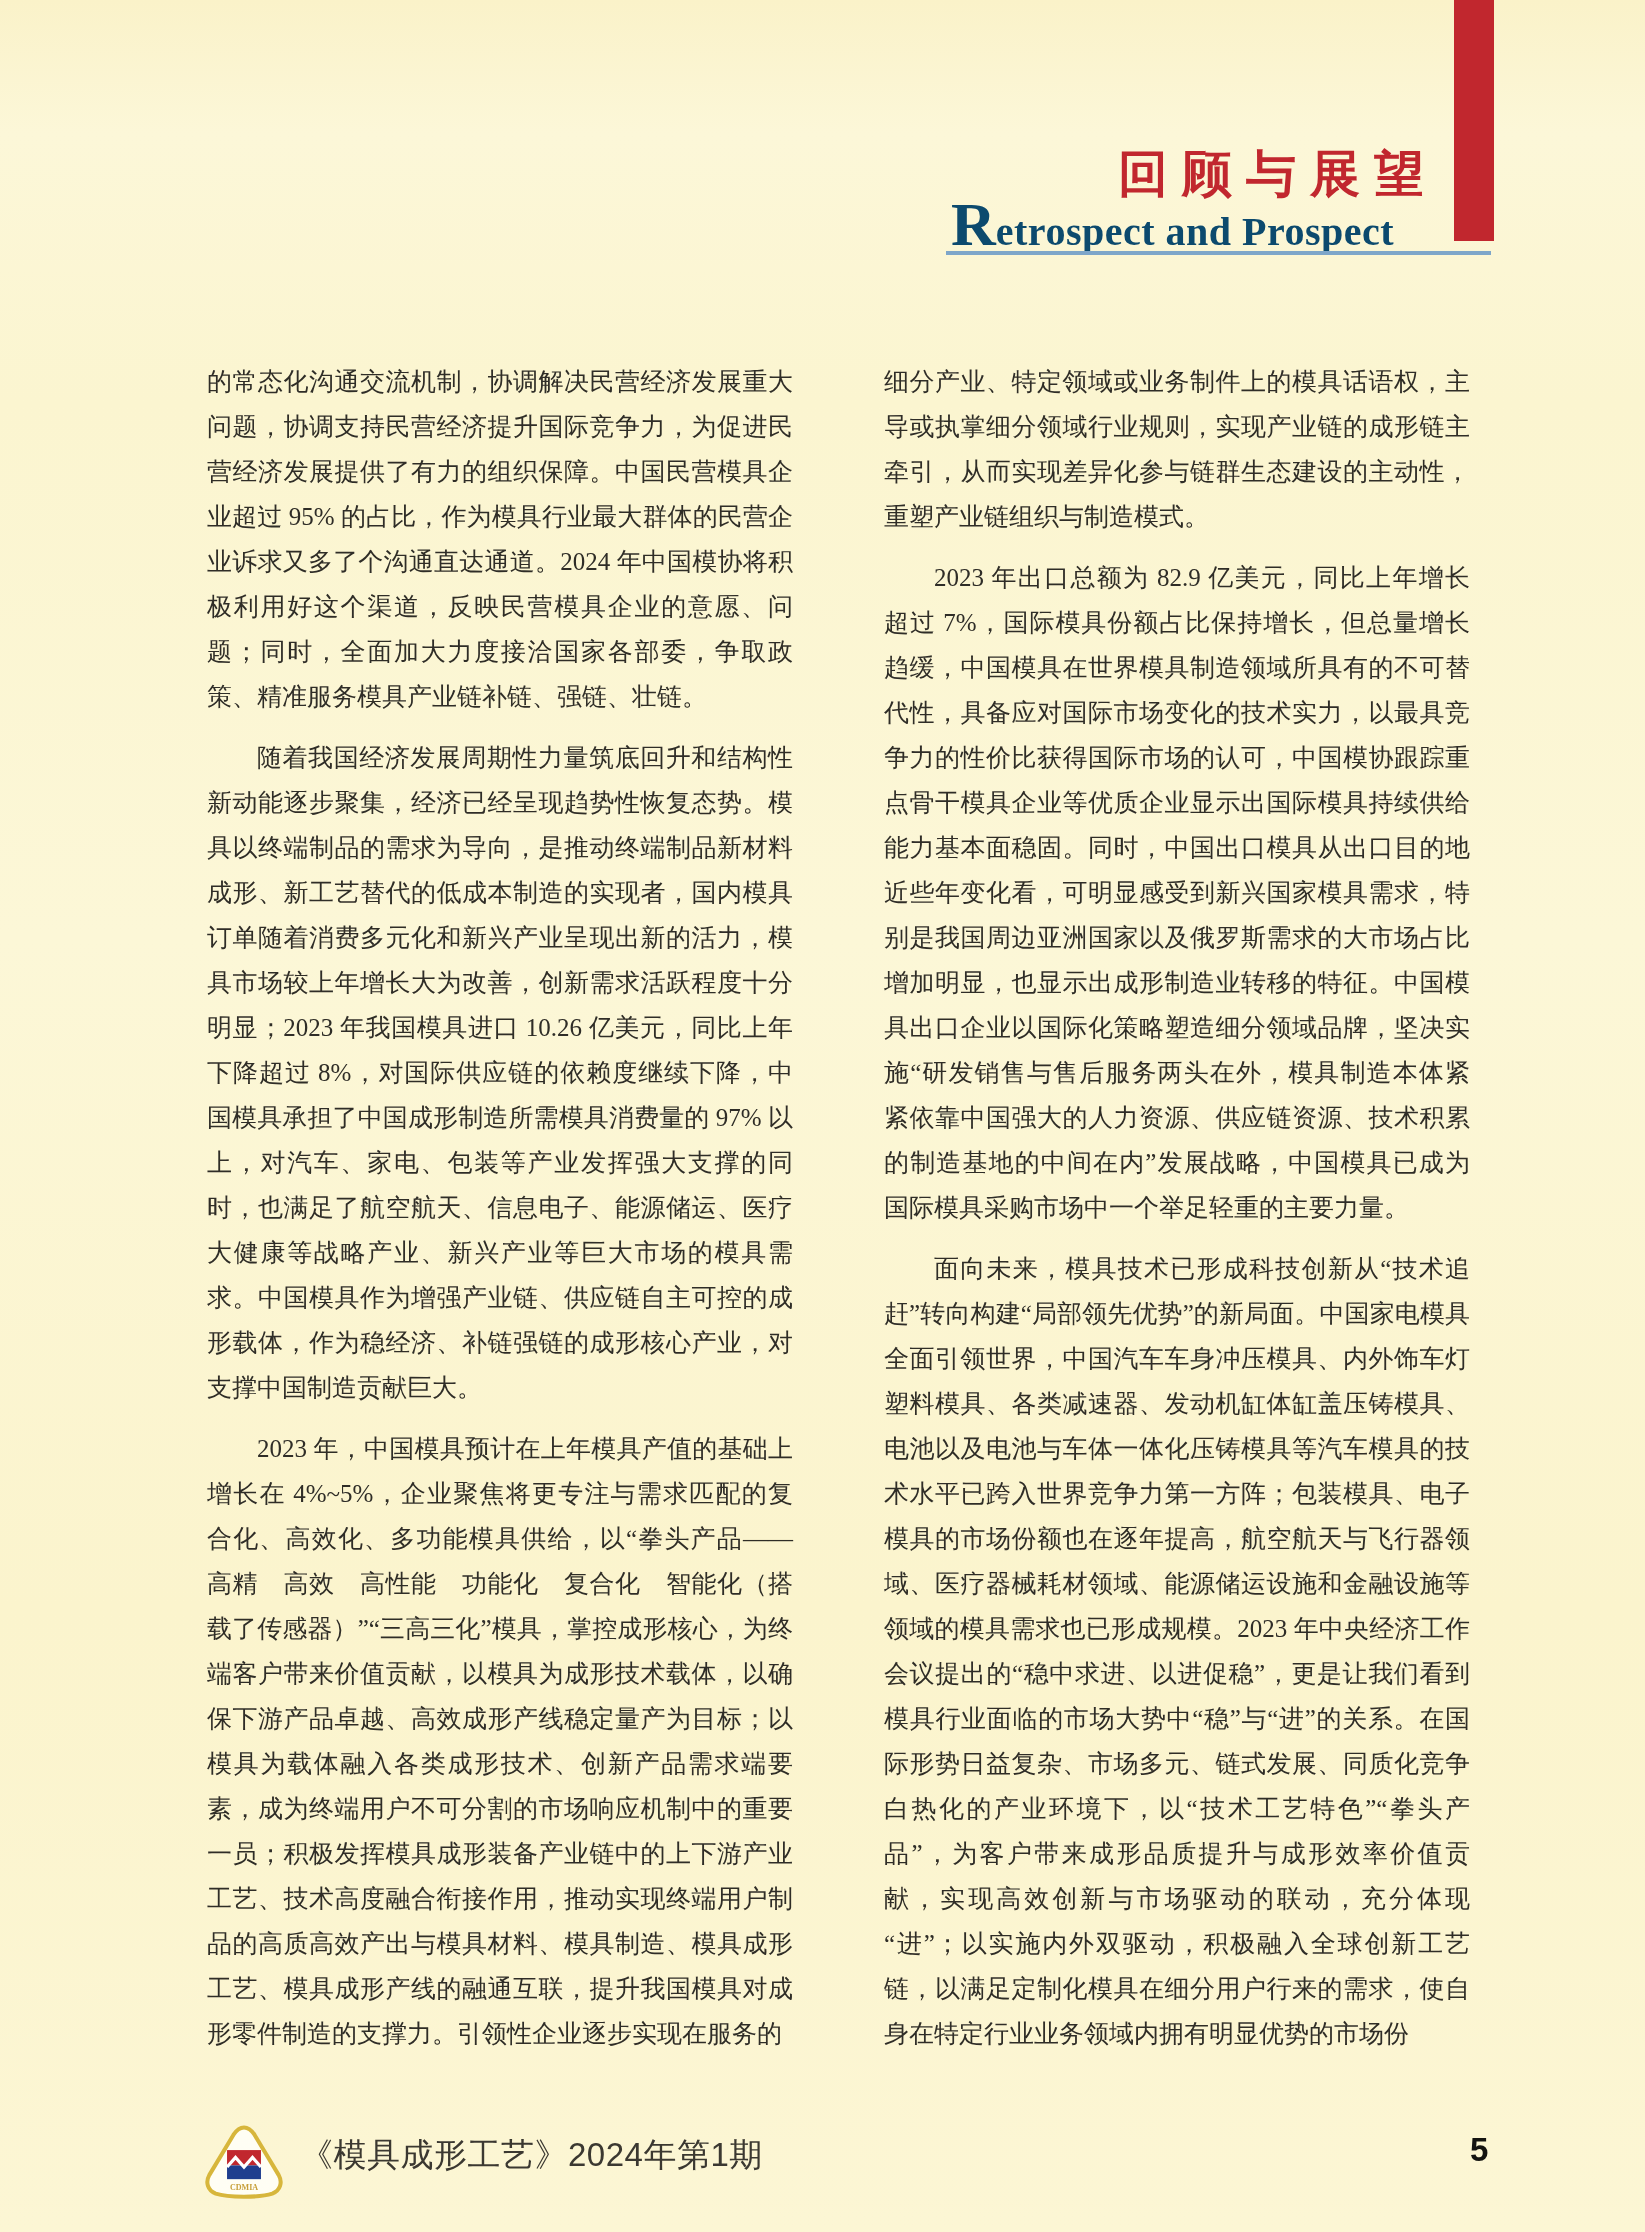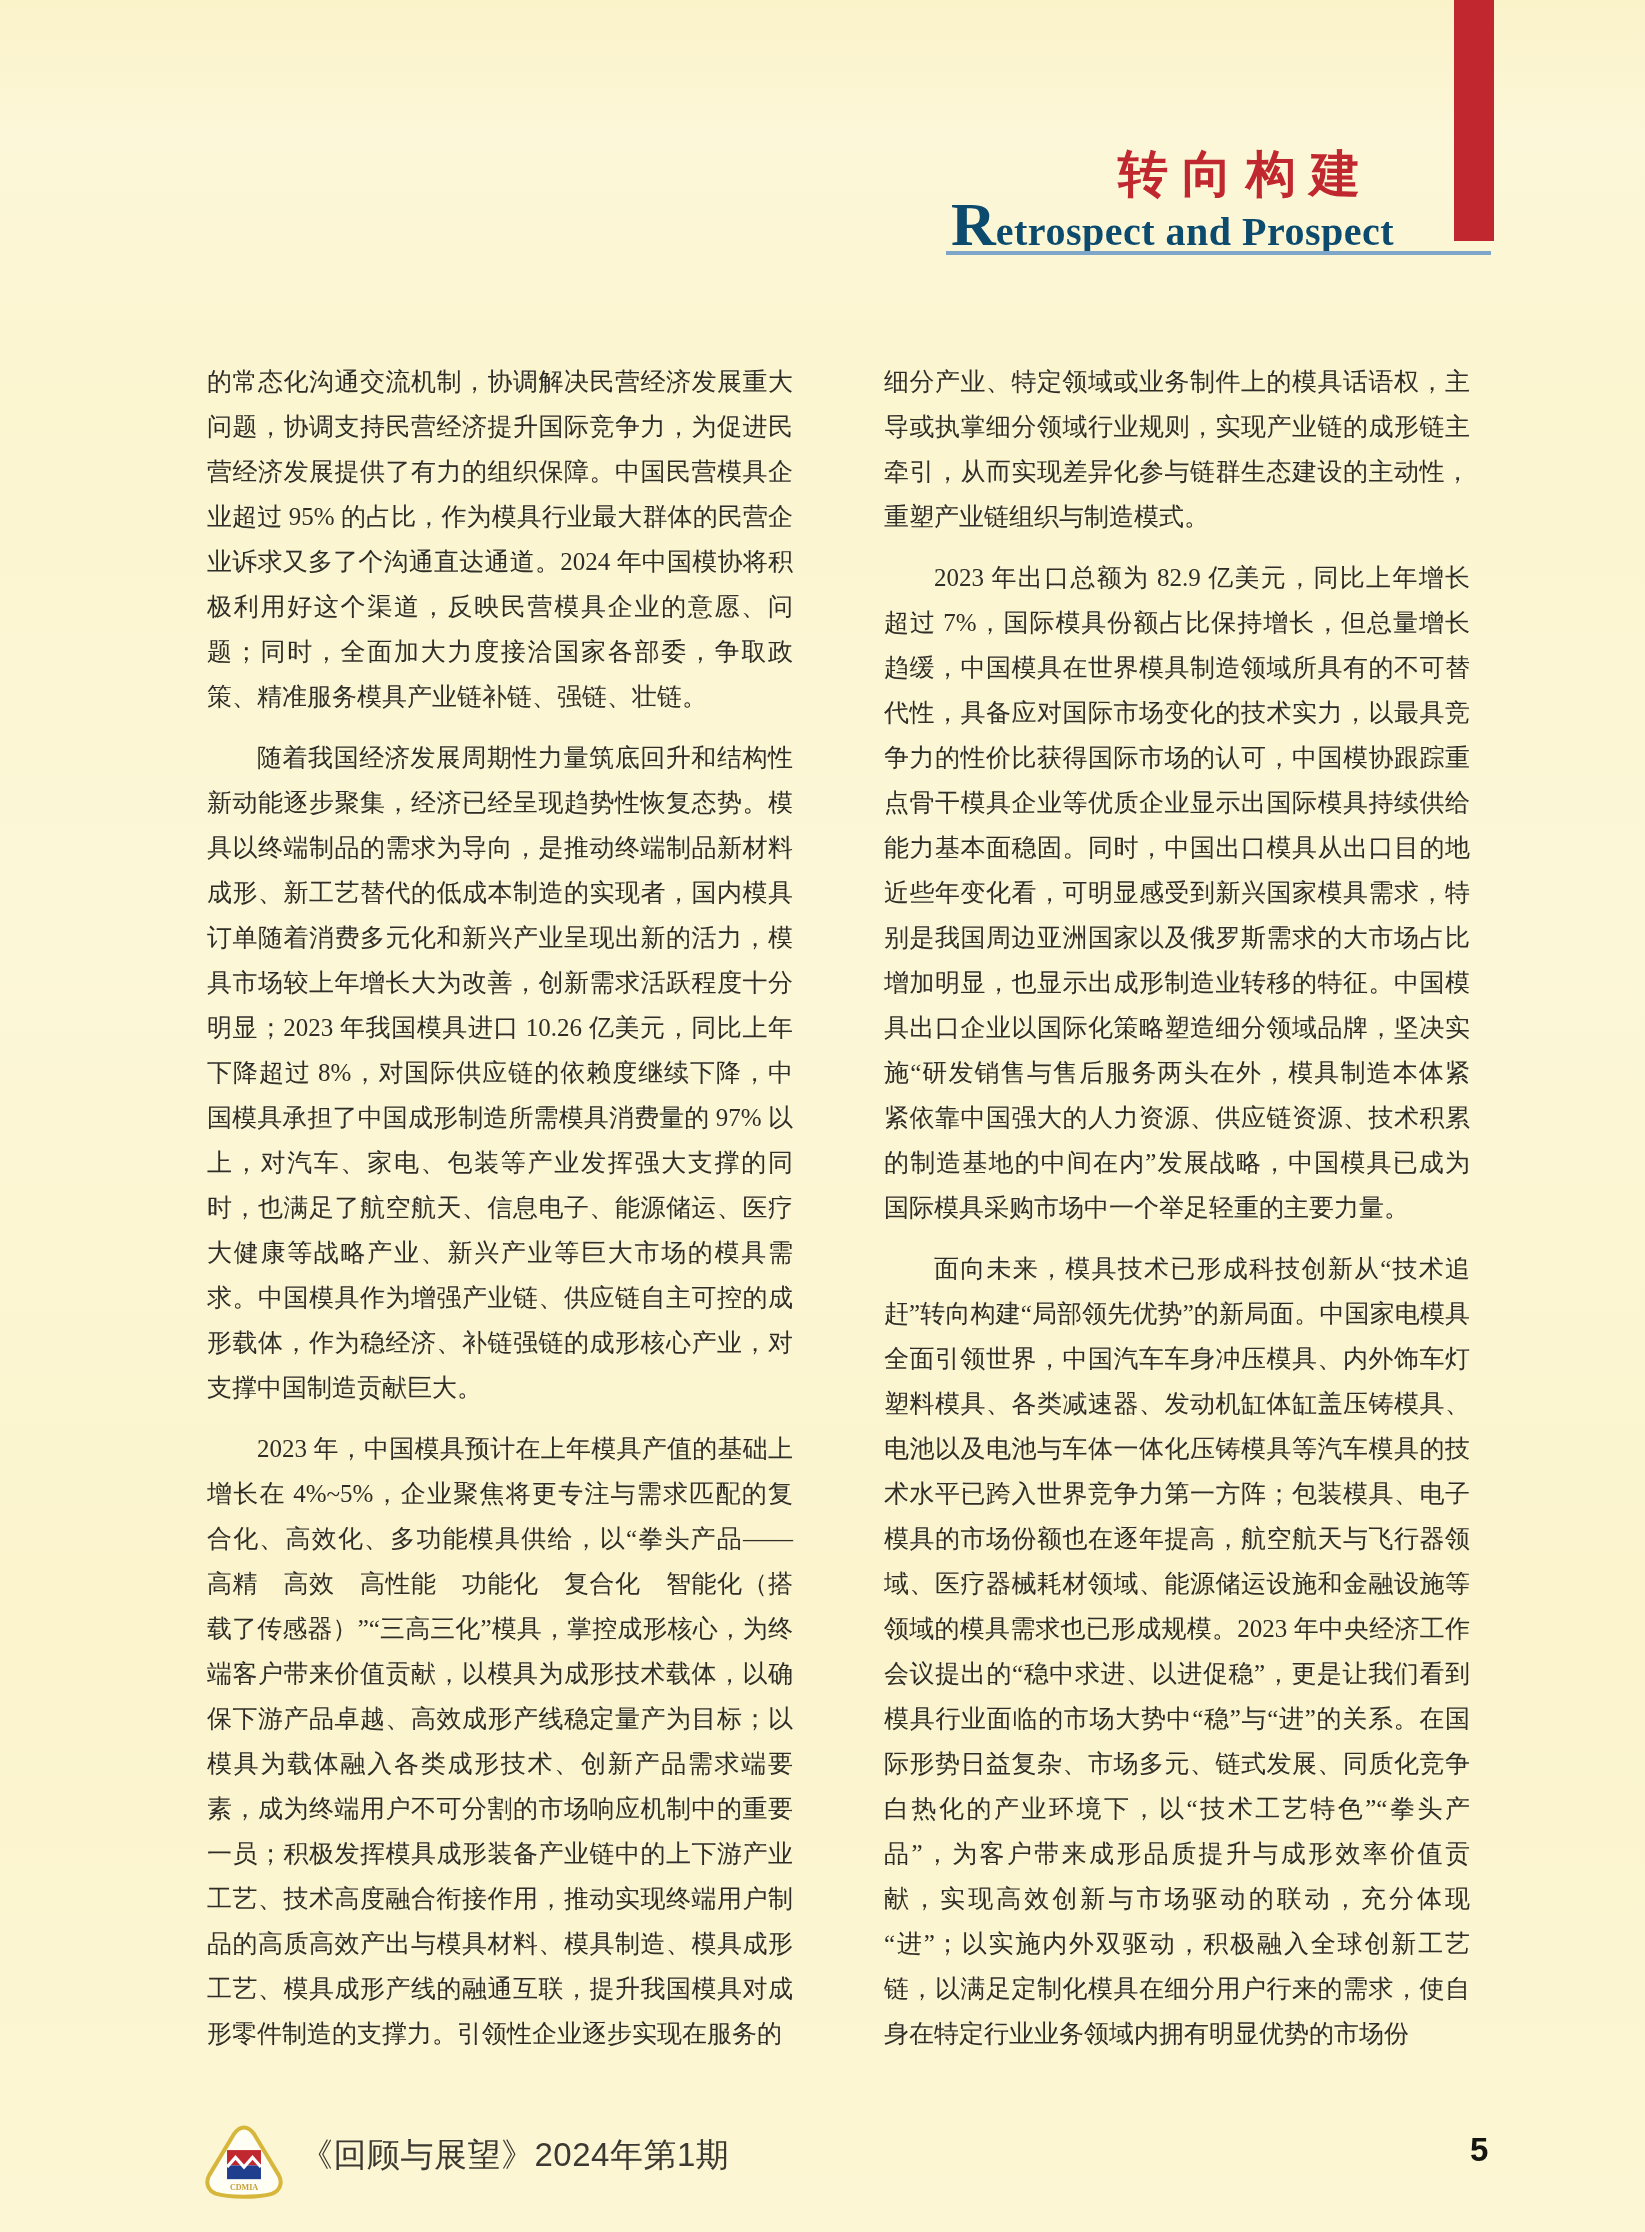--- a/index.html
+++ b/index.html
@@ -50,21 +50,21 @@
     font-size:33px;font-weight:bold;color:#141410;
   }
 </style>
 </head>
 <body>
 
 <div class="page">
 
   <div class="red-bar"></div>
 
-  <div class="title-cn">转向构建</div>
+  <div class="title-cn">回顾与展望</div>
 
   <div class="title-en"><span class="initial">R</span><span class="rest">etrospect and Prospect</span></div>
 
   <div class="title-underline"></div>
 
   <div class="column col-left">
     <p>的常态化沟通交流机制，协调解决民营经济发展重大问题，协调支持民营经济提升国际竞争力，为促进民营经济发展提供了有力的组织保障。中国民营模具企业超过 95% 的占比，作为模具行业最大群体的民营企业诉求又多了个沟通直达通道。2024 年中国模协将积极利用好这个渠道，反映民营模具企业的意愿、问题；同时，全面加大力度接洽国家各部委，争取政策、精准服务模具产业链补链、强链、壮链。</p>
     <p class="indent">随着我国经济发展周期性力量筑底回升和结构性新动能逐步聚集，经济已经呈现趋势性恢复态势。模具以终端制品的需求为导向，是推动终端制品新材料成形、新工艺替代的低成本制造的实现者，国内模具订单随着消费多元化和新兴产业呈现出新的活力，模具市场较上年增长大为改善，创新需求活跃程度十分明显；2023 年我国模具进口 10.26 亿美元，同比上年下降超过 8%，对国际供应链的依赖度继续下降，中国模具承担了中国成形制造所需模具消费量的 97% 以上，对汽车、家电、包装等产业发挥强大支撑的同时，也满足了航空航天、信息电子、能源储运、医疗大健康等战略产业、新兴产业等巨大市场的模具需求。中国模具作为增强产业链、供应链自主可控的成形载体，作为稳经济、补链强链的成形核心产业，对支撑中国制造贡献巨大。</p>
     <p class="indent">2023 年，中国模具预计在上年模具产值的基础上增长在 4%~5%，企业聚焦将更专注与需求匹配的复合化、高效化、多功能模具供给，以“拳头产品——高精　高效　高性能　功能化　复合化　智能化（搭载了传感器）”“三高三化”模具，掌控成形核心，为终端客户带来价值贡献，以模具为成形技术载体，以确保下游产品卓越、高效成形产线稳定量产为目标；以模具为载体融入各类成形技术、创新产品需求端要素，成为终端用户不可分割的市场响应机制中的重要一员；积极发挥模具成形装备产业链中的上下游产业工艺、技术高度融合衔接作用，推动实现终端用户制品的高质高效产出与模具材料、模具制造、模具成形工艺、模具成形产线的融通互联，提升我国模具对成形零件制造的支撑力。引领性企业逐步实现在服务的</p>
   </div>
@@ -76,18 +76,18 @@
   </div>
 
   <div class="footer">
     <svg class="logo" viewBox="0 0 104 96" xmlns="http://www.w3.org/2000/svg">
       <path d="M52 4 C57 4 61 7 65 13 L95 63 C100 72 97 82 87 86 C72 91 32 91 17 86 C7 82 4 72 9 63 L39 13 C43 7 47 4 52 4 Z" fill="#FFFEF4" stroke="#D7B63C" stroke-width="5"></path>
       <rect x="31" y="32" width="42" height="19" fill="#C1272E"></rect>
       <rect x="31" y="51" width="42" height="17" fill="#1F3E8E"></rect>
       <path d="M31 53 L41.5 41 L52 53 L62.5 41 L73 53" stroke="#FFFFFF" stroke-width="4" fill="none"></path>
       <text x="52" y="81" text-anchor="middle" font-size="10" font-weight="bold" fill="#C79F39">CDMIA</text>
     </svg>
-    <div class="journal">《回顾与展望》2024年第1期</div>
+    <div class="journal">《模具成形工艺》2024年第1期</div>
     <div class="pageno">5</div>
   </div>
 
 </div>
 
 
 </body></html>

